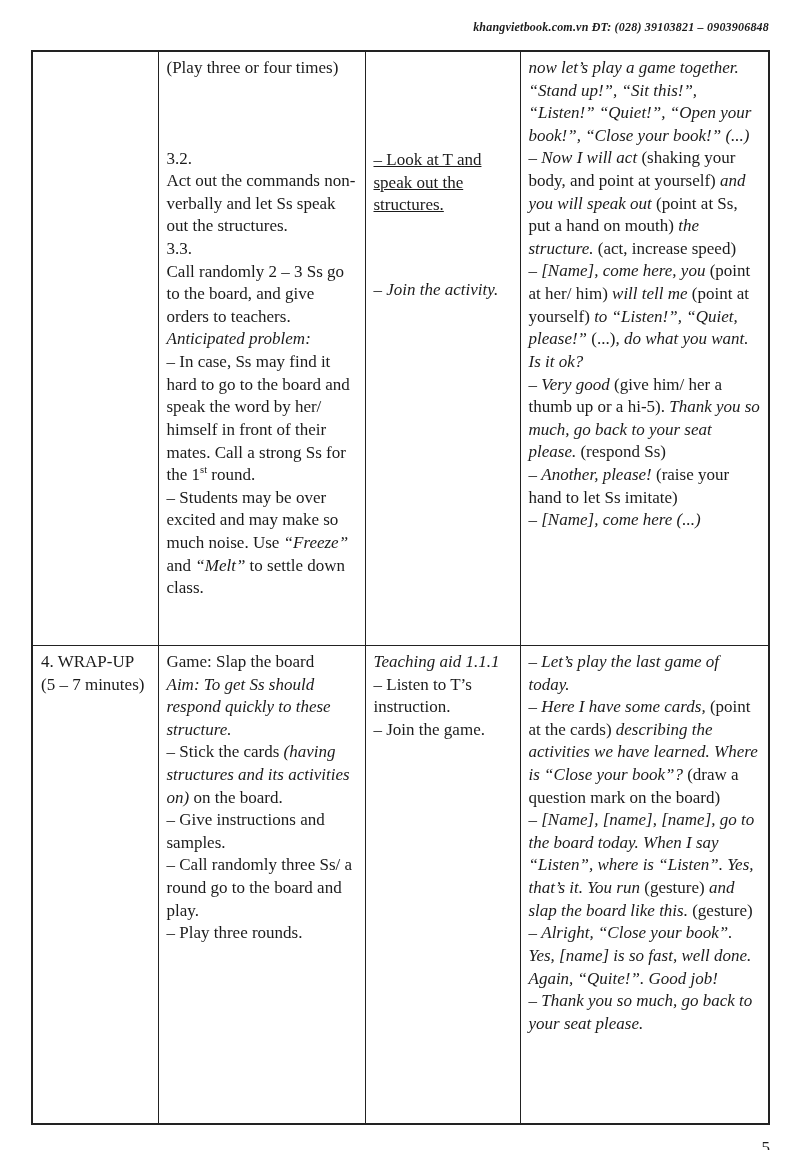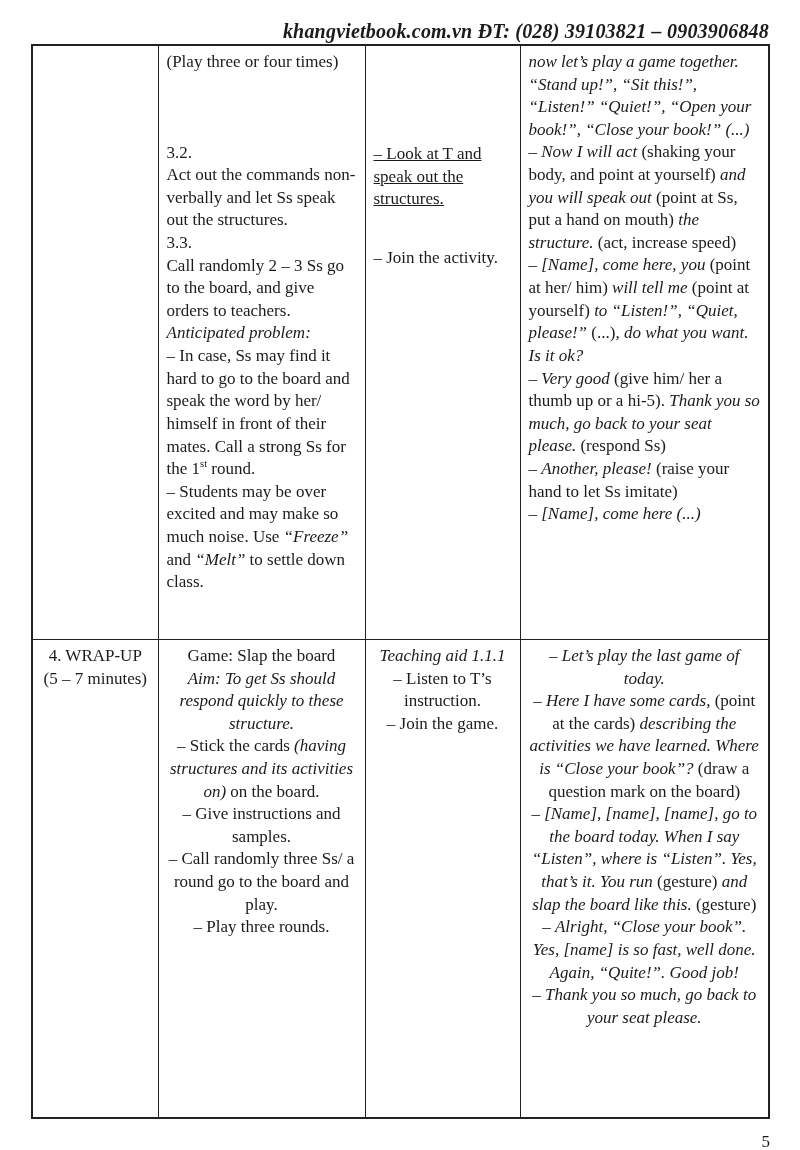--- a/index.html
+++ b/index.html
@@ -14,49 +14,49 @@
   }
   .page {
     position: relative;
     width: 800px;
     height: 1150px;
     overflow: hidden;
   }
   .header {
     font-weight: bold;
     font-style: italic;
-    font-size: 20px;
+    font-size: 12px;
     text-align: right;
-    padding: 20px 31px 1px 0;
+    padding: 20px 31px 15px 0;
     letter-spacing: 0.2px;
   }
   table.lesson-table {
     border-collapse: collapse;
     margin-left: 31px;
     table-layout: fixed;
     width: 737px;
     border: 2px solid #222;
   }
   td {
     border: 1.6px solid #222;
     vertical-align: top;
     padding: 5px 8px 20px 8px;
     font-size: 17px;
     line-height: 1.33;
     overflow: hidden;
   }
   tr.row-a td { height: 568px; }
-  tr.row-b td { height: 452px; text-align: center; }
+  tr.row-b td { height: 452px; }
   p { margin: 0; }
   .st-i { font-style: italic; }
   .st-b { font-weight: normal; }
   sup { font-size: 0.62em; line-height: 0; vertical-align: super; }
   .mt-68 { margin-top: 68px; }
   .mt-92 { margin-top: 92px; text-decoration: underline; }
-  .mt-46 { margin-top: 36px; }
+  .mt-46 { margin-top: 62px; font-style: italic; }
   .mt-132 { }
   .page-number {
     text-align: right;
     padding: 13px 30px 0 0;
     font-size: 17px;
   }
 </style>
 </head>
 <body>
 

